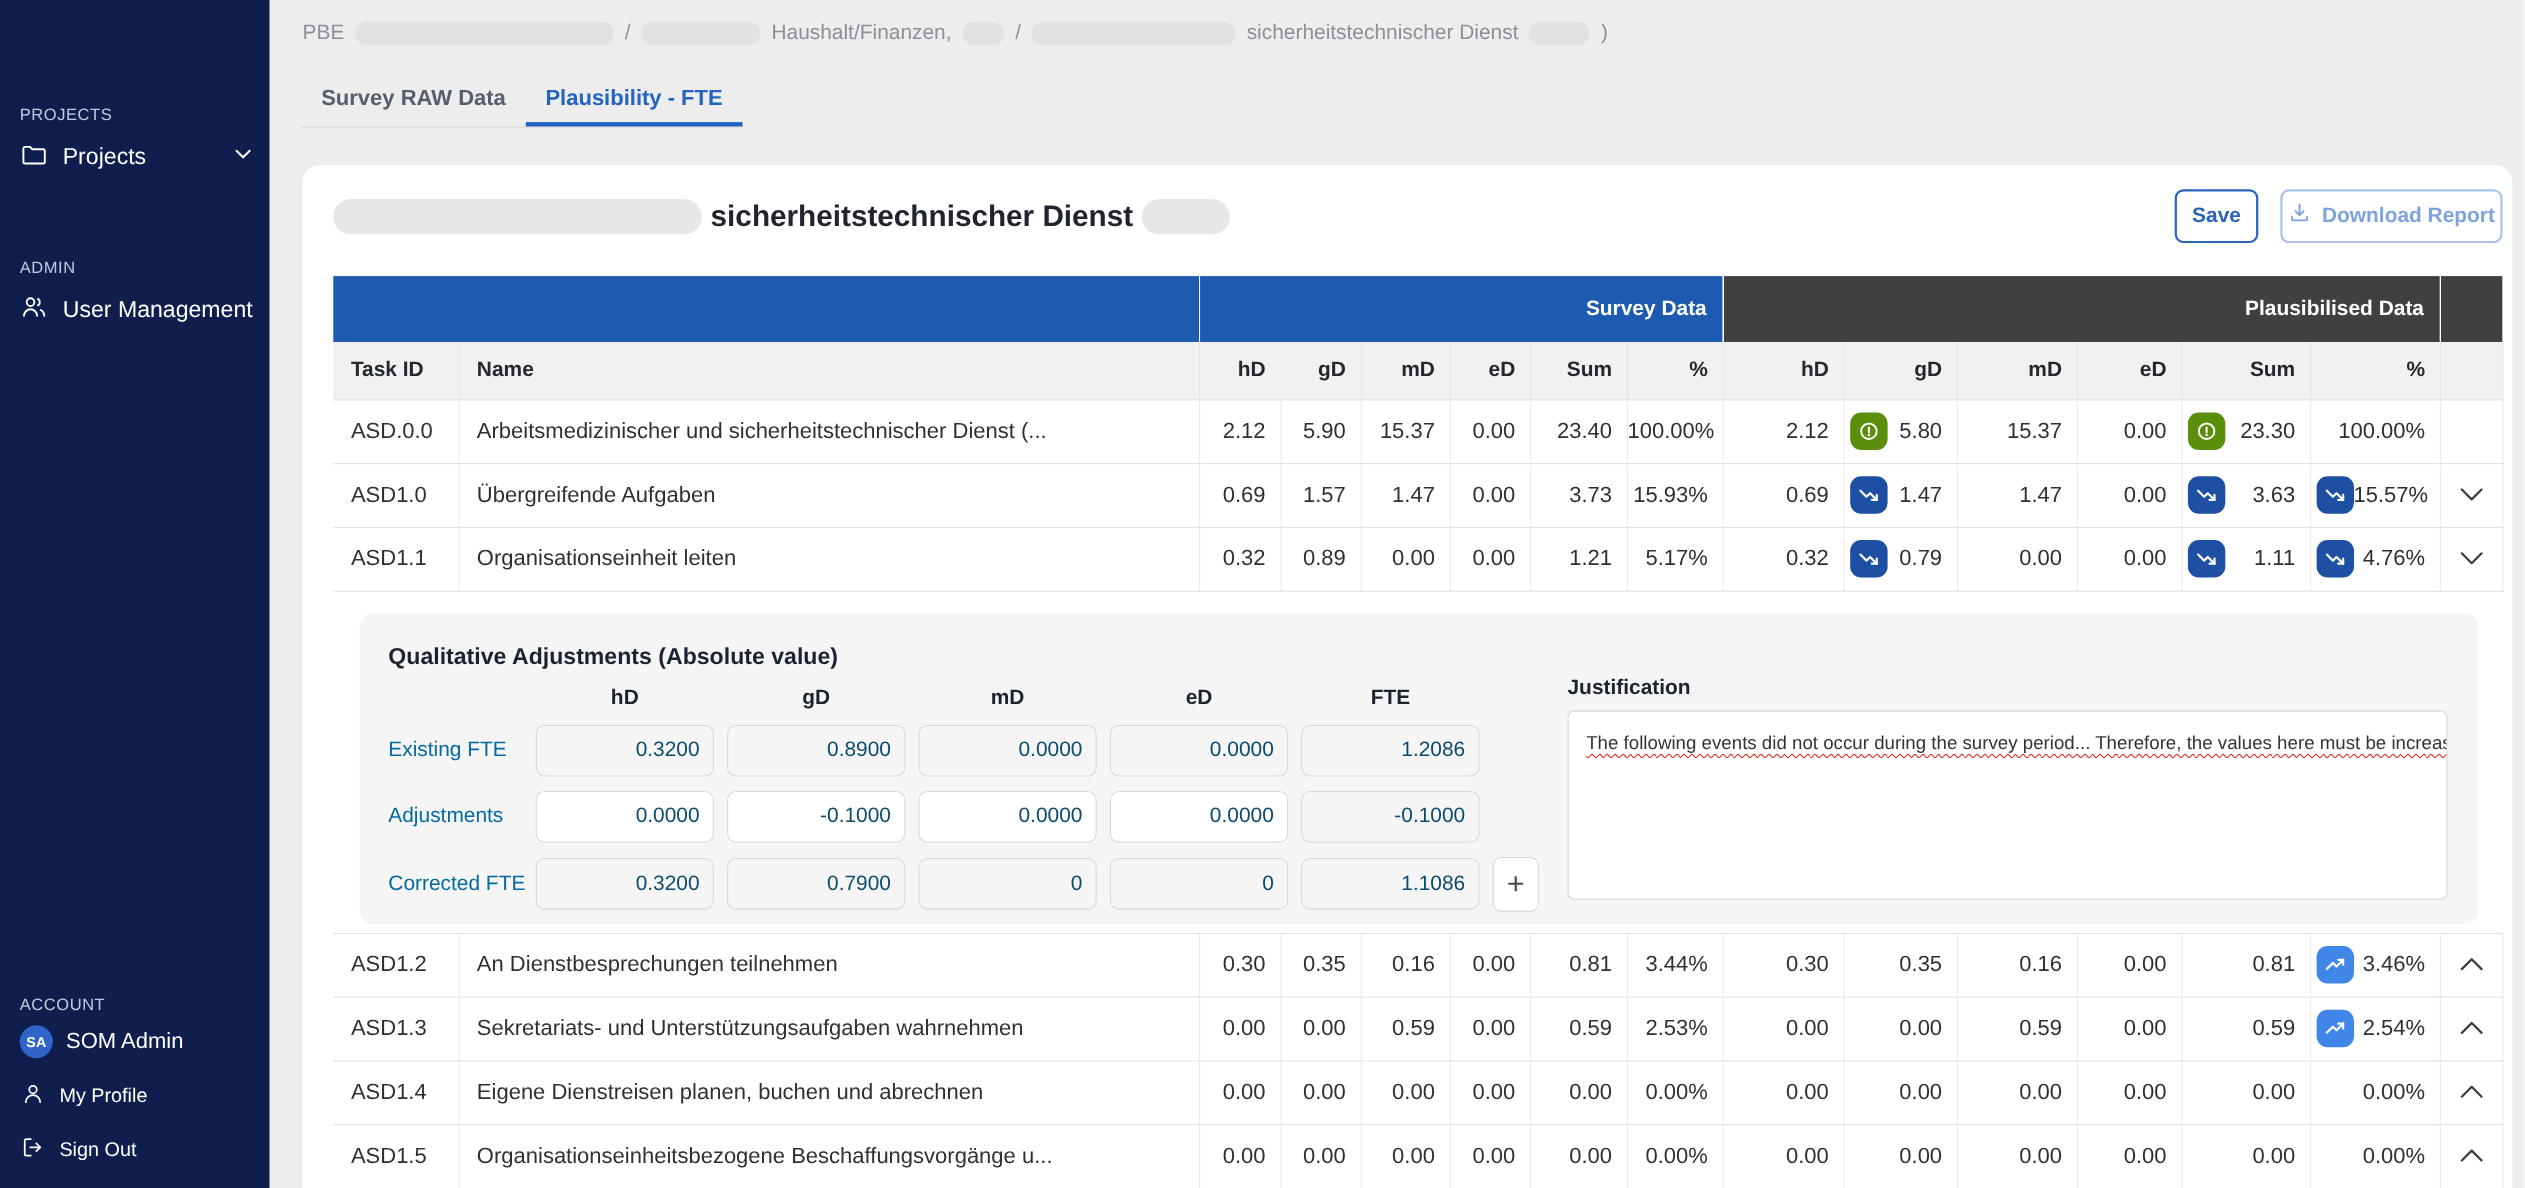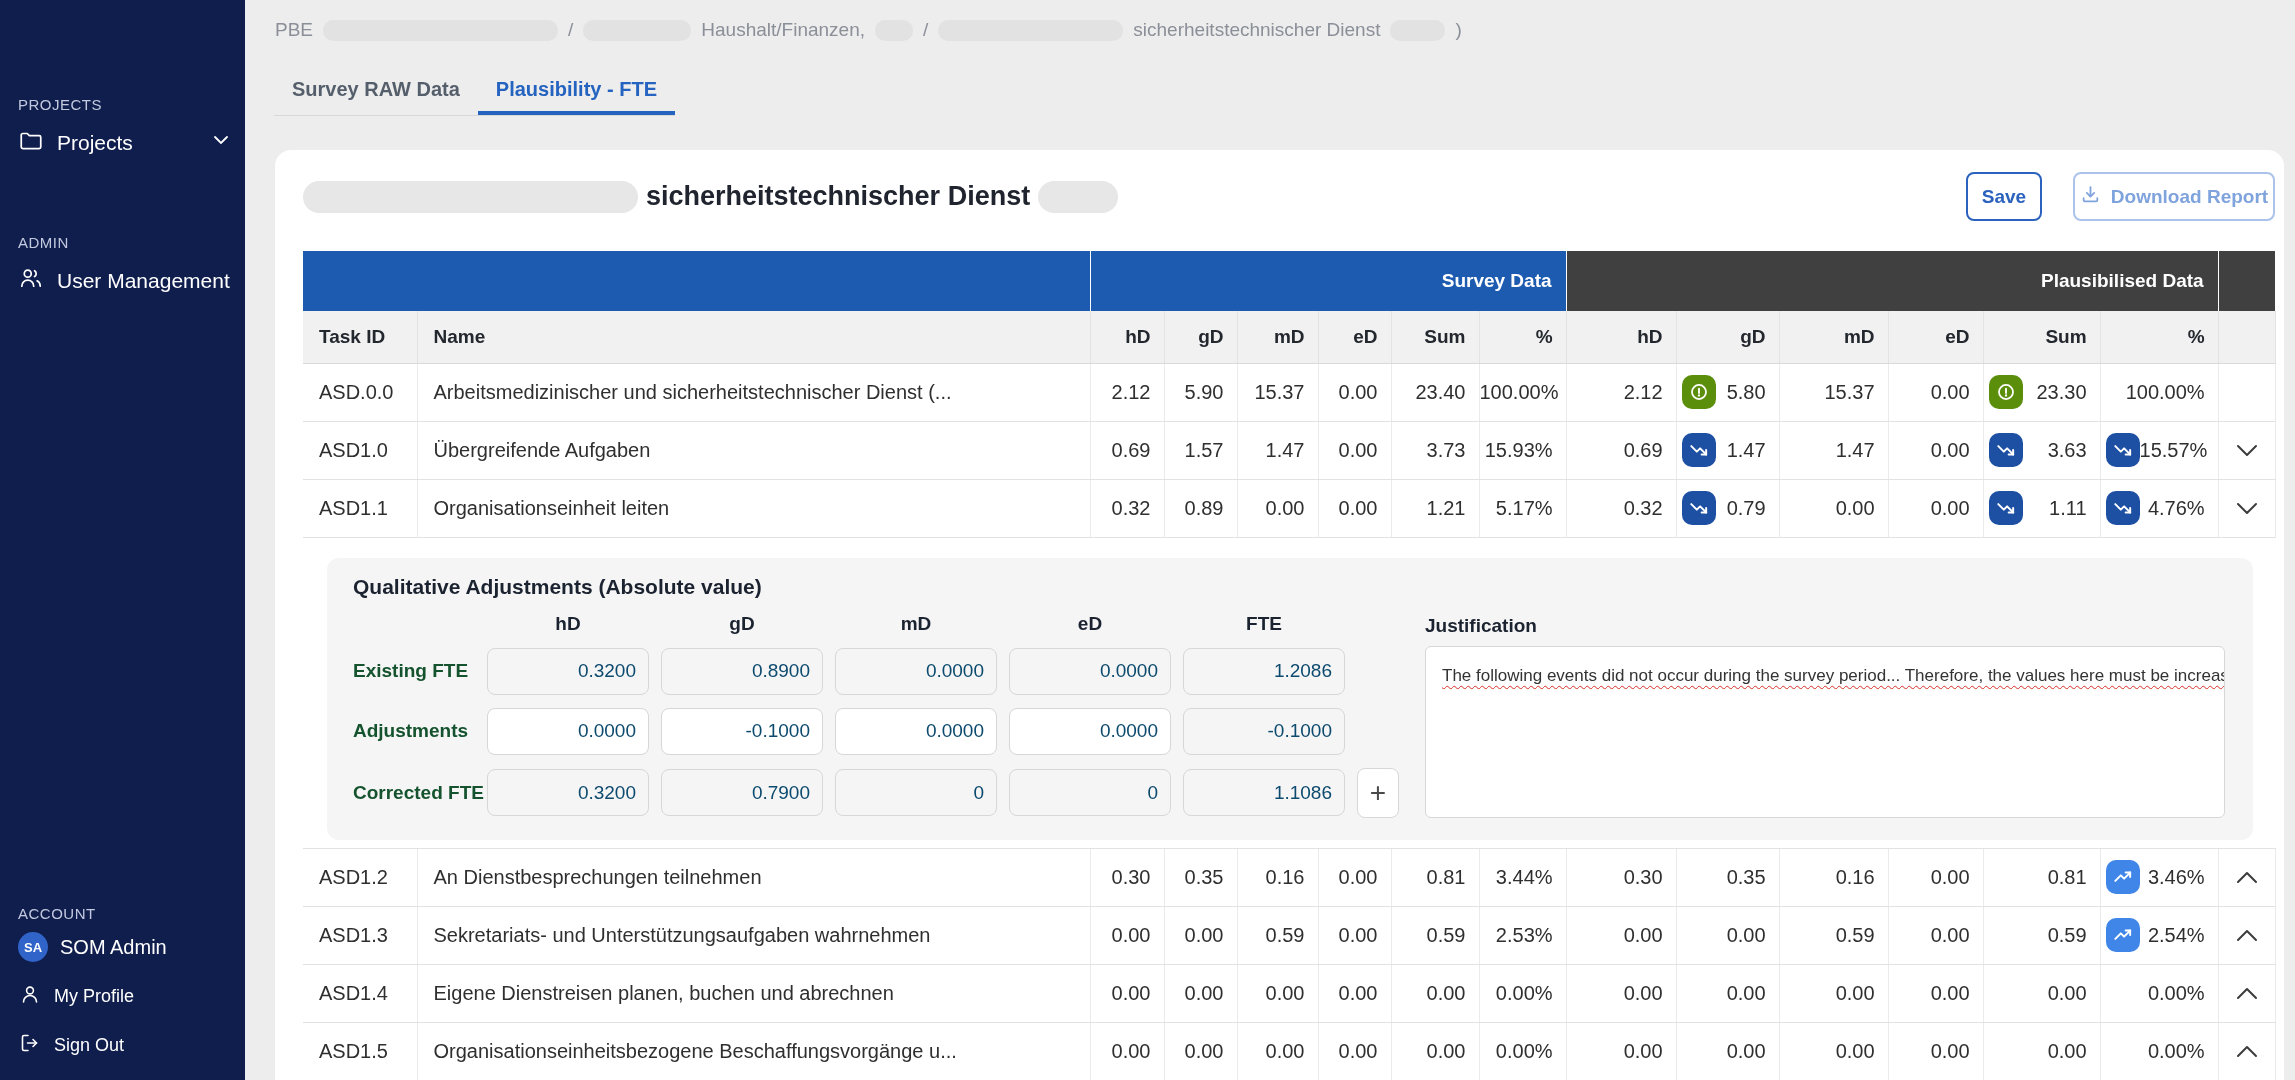--- a/index.html
+++ b/index.html
@@ -32,21 +32,21 @@
   
   #tabs{position:absolute;left:274px;top:74px;display:flex;border-bottom:1px solid #d8d8d8}
   .tab{padding:4px 18px 14px;font-size:20px;font-weight:700;color:#555e6b;cursor:pointer}
   .tab.active{color:#2463c0;padding-bottom:10px;border-bottom:4px solid #2463c0}
 
   
   #card{position:absolute;left:275px;top:150px;width:2009px;height:930px;background:#fff;border-radius:16px 16px 0 0;padding:0 9px 0 28px}
   .card-head{display:flex;align-items:center;margin-top:22px;height:49px}
   .tblob{height:32px;border-radius:16px;background:#e7e7e7}
   #page-title{font-size:27px;font-weight:700;color:#20242e;margin:0 8px;white-space:nowrap}
-  .head-buttons{margin-left:auto;display:flex;gap:31px}
+  .head-buttons{margin-left:auto;display:flex;gap:20px}
   .btn{height:49px;border-radius:8px;font-size:19px;font-weight:700;display:flex;align-items:center;justify-content:center;background:#fff;cursor:pointer;font-family:inherit;white-space:nowrap}
   .btn svg{width:21px;height:21px}
   .btn-save{width:76px;border:2px solid #2b62bd;color:#2b62bd}
   .btn-download{width:202px;border:2px solid #abc3ea;color:#7fa3dc;gap:10px}
   .btn-validate{width:215px;border:none;background:#2156b4;color:#fff;gap:11px}
 
   
   #fte-table{margin-top:30px;width:1972px;table-layout:fixed;border-collapse:collapse}
   #fte-table th,#fte-table td{overflow:hidden;white-space:nowrap}
   .g-left,.g-survey{background:#1d5bb0}
@@ -73,24 +73,24 @@
   .badge{width:34px;height:34px;border-radius:10px;display:inline-flex;align-items:center;justify-content:center;flex:0 0 34px}
   .badge svg{width:22px;height:22px}
   .badge-green{background:#5a8e0b}
   .badge-navy{background:#1d4fa3}
   .badge-blue{background:#3f86e8}
   .chev-cell svg{width:22px;height:13px}
 
   
   td.panel-cell{padding:20px 22px 8px 24px;border-right:none !important;height:auto !important}
   .adj-panel{background:#f5f5f6;border-radius:12px;padding:16px 26px 22px 20px;display:flex;gap:26px;height:282px}
-  .adj-left h3{font-size:21px;color:#1b2330;margin:1px 0 14px 6px}
+  .adj-left h3{font-size:21px;color:#1b2330;margin:12px 0 14px 6px}
   .adj-grid{display:grid;grid-template-columns:128px repeat(5,162px) 42px;column-gap:12px;row-gap:13px;align-items:center}
   .adj-col-h{text-align:center;font-weight:700;font-size:19px;color:#1b2330}
-  .adj-row-label{font-weight:700;font-size:19px;color:#14532d;padding-left:6px}
+  .adj-row-label{font-weight:400;font-size:19px;color:#0369a1;padding-left:6px}
   input.adj{height:47px;border:1px solid #d7d7d7;border-radius:8px;background:#fff;text-align:right;padding:0 12px;font-size:19px;color:#0c4a6e;font-family:inherit;width:100%;outline:none}
   input.adj.ro{background:#f5f5f6}
   .add-btn{width:42px;height:50px;border:1px solid #d7d7d7;border-radius:8px;background:#fff;font-size:28px;font-weight:300;color:#4a4a4a;display:flex;align-items:center;justify-content:center;cursor:pointer;font-family:inherit}
   .adj-right{flex:1;padding-top:41px}
   .adj-right .just-label{font-weight:700;font-size:19px;color:#1b2330;display:block;margin-bottom:9px}
   .justify-box{width:800px;height:172px;background:#fff;border:1px solid #d7d7d7;border-radius:6px;padding:12px 16px;font-size:17px;line-height:2.05;color:#333;overflow:hidden}
   .justify-box span{text-decoration:underline;text-decoration-style:wavy;text-decoration-color:#d93025;text-decoration-thickness:1px;text-underline-offset:4px}
 </style>
 </head>
 <body>

